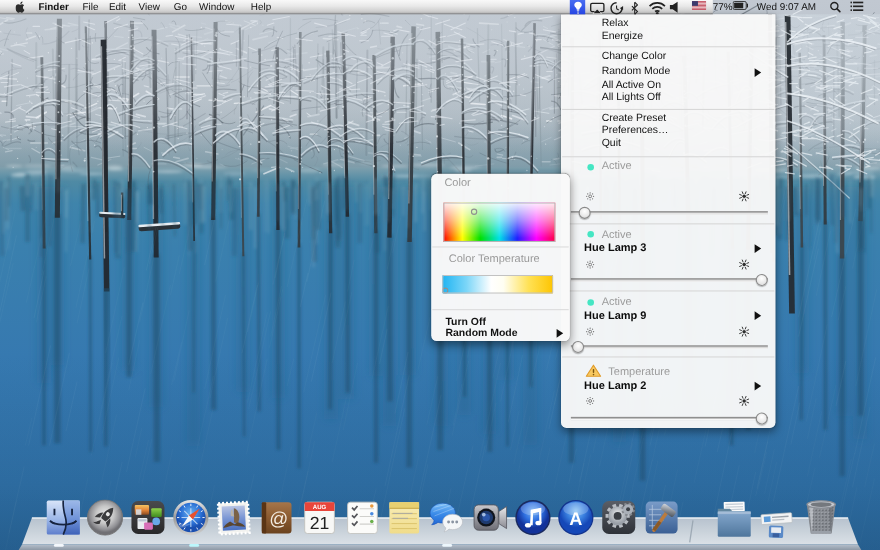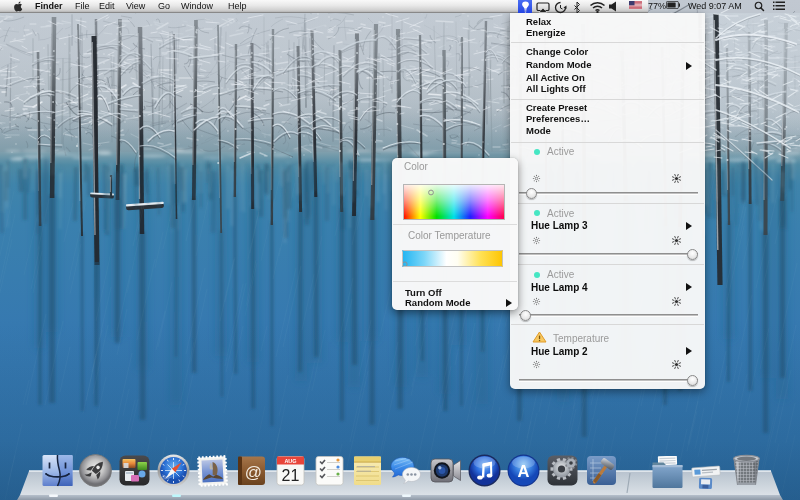--- a/index.html
+++ b/index.html
@@ -3,21 +3,21 @@
 *{margin:0;padding:0;box-sizing:border-box}
 html,body{width:800px;height:500px;overflow:hidden;font-family:"Liberation Sans",sans-serif;background:#3878a7}
 #stage{position:relative;width:800px;height:500px;overflow:hidden}
 #menubar{position:absolute;left:0;top:0;width:648px;height:13px;background:linear-gradient(#f9f9f9,#e9e9e9 45%,#cfcfcf 85%,#b4b4b4);border-bottom:1px solid #888;z-index:30}
 #applelogo{position:absolute;left:14px;top:1px}
 .mb{position:absolute;top:0;line-height:13px;font-size:9px;color:#111;white-space:nowrap}
 .mbold{font-weight:bold}
 .mi{position:absolute;top:1px}
 #hueicon{position:absolute;left:518px;top:0;width:14px;height:13px;background:linear-gradient(#4a6ef2,#2545e2);display:flex;align-items:center;justify-content:center}
 #dropdown{position:absolute;left:510px;top:13px;width:195px;height:376px;background:rgba(248,248,248,0.97);border-radius:0 0 5px 5px;box-shadow:0 3px 8px rgba(0,0,0,0.4),0 0 1px rgba(0,0,0,0.3);z-index:20}
-.ditem{position:absolute;left:16px;font-size:9.5px;font-weight:bold;color:#111;white-space:nowrap}
+.ditem{position:absolute;left:37px;font-size:9.5px;font-weight:normal;color:#111;white-space:nowrap}
 .dsep{position:absolute;left:1px;right:1px;height:1px;background:#d8d8d8}
 .dlabel{position:absolute;left:37px;font-size:10px;color:#9b9b9b;white-space:nowrap}
 .ddot{position:absolute;left:533px;width:6px;height:6px;border-radius:3px;background:#45e6c3}
 .lampname{position:absolute;left:21px;font-size:10px;font-weight:bold;color:#0c0c0c;white-space:nowrap}
 .darrow{position:absolute;left:176px;width:0;height:0;border-left:6px solid #111;border-top:4px solid transparent;border-bottom:4px solid transparent}
 #hl3{position:absolute;left:0;top:146.5px;width:195px;height:11.5px;background:linear-gradient(#6aa4f4,#2a68e2);color:#fff}
 #hl3 .hlname{position:absolute;left:21px;top:0.5px;font-size:10px;font-weight:bold;color:#fff}
 #hl3 .harrow{position:absolute;left:176px;top:1.5px;width:0;height:0;border-left:6px solid #fff;border-top:4px solid transparent;border-bottom:4px solid transparent}
 .strack{position:absolute;left:9px;width:179px;height:3px;border-top:1.5px solid #8f8f8f;border-bottom:1px solid #fdfdfd;background:#c0c0c0}
 .sknob{position:absolute;width:11px;height:11px;border-radius:6px;background:radial-gradient(circle at 50% 35%,#ffffff,#e8e8e8 60%,#cfcfcf);border:1px solid #8a8a8a;box-shadow:0 1px 1px rgba(0,0,0,0.25)}
@@ -1486,21 +1486,21 @@
 
 <div id="dropdown">
 <div class="ditem" style="top:2.8px">Relax</div>
 <div class="ditem" style="top:14px">Energize</div>
 <div class="ditem" style="top:33px">Change Color</div>
 <div class="ditem" style="top:46.4px">Random Mode</div>
 <div class="ditem" style="top:58.6px">All Active On</div>
 <div class="ditem" style="top:70px">All Lights Off</div>
 <div class="ditem" style="top:89.1px">Create Preset</div>
 <div class="ditem" style="top:100.4px">Preferences…</div>
-<div class="ditem" style="top:111.7px">Mode</div>
+<div class="ditem" style="top:111.7px">Quit</div>
 <div class="darrow" style="top:48.7px"></div>
 <div class="dsep" style="top:29px"></div>
 <div class="dsep" style="top:85.5px"></div>
 <div class="dsep" style="top:128.5px"></div>
 <div class="dsep" style="top:189.5px"></div>
 <div class="dsep" style="top:250.5px"></div>
 <div class="dsep" style="top:311px"></div>
 <div class="ddot" style="left:23.5px;top:135.5px"></div>
 <div class="dlabel" style="top:133px">Active</div>
 <svg style="position:absolute;left:22.0px;top:161.0px" width="9" height="9" viewBox="0 0 18 18">
@@ -1550,21 +1550,21 @@
         <line x1="6.8" y1="12.8" x2="2.1" y2="14.7" stroke="#2e2e2e" stroke-width="1.7"></line>
         <line x1="6.8" y1="9.2" x2="2.1" y2="7.3" stroke="#2e2e2e" stroke-width="1.7"></line>
         <line x1="9.2" y1="6.8" x2="7.3" y2="2.1" stroke="#2e2e2e" stroke-width="1.7"></line>
         <line x1="12.8" y1="6.8" x2="14.7" y2="2.1" stroke="#2e2e2e" stroke-width="1.7"></line>
         <line x1="15.2" y1="9.2" x2="19.9" y2="7.3" stroke="#2e2e2e" stroke-width="1.7"></line>
       </svg>
       <div class="strack" style="top:240px"></div>
       <div class="sknob" style="left:176.5px;top:236px"></div>
 <div class="ddot" style="left:23.5px;top:258.5px"></div>
       <div class="dlabel" style="top:256.0px">Active</div>
-      <div class="lampname" style="top:268.5px">Hue Lamp 4</div>
+      <div class="lampname" style="top:268.5px">Hue Lamp 9</div>
       <div class="darrow" style="top:270.0px"></div>
       <svg style="position:absolute;left:22.0px;top:283.5px" width="9" height="9" viewBox="0 0 18 18">
         <circle cx="9" cy="9" r="2.6" fill="none" stroke="#6f6f6f" stroke-width="1.6"></circle>
         <circle cx="15.2" cy="9.0" r="1.15" fill="#6f6f6f"></circle>
         <circle cx="13.4" cy="13.4" r="1.15" fill="#6f6f6f"></circle>
         <circle cx="9.0" cy="15.2" r="1.15" fill="#6f6f6f"></circle>
         <circle cx="4.6" cy="13.4" r="1.15" fill="#6f6f6f"></circle>
         <circle cx="2.8" cy="9.0" r="1.15" fill="#6f6f6f"></circle>
         <circle cx="4.6" cy="4.6" r="1.15" fill="#6f6f6f"></circle>
         <circle cx="9.0" cy="2.8" r="1.15" fill="#6f6f6f"></circle>

